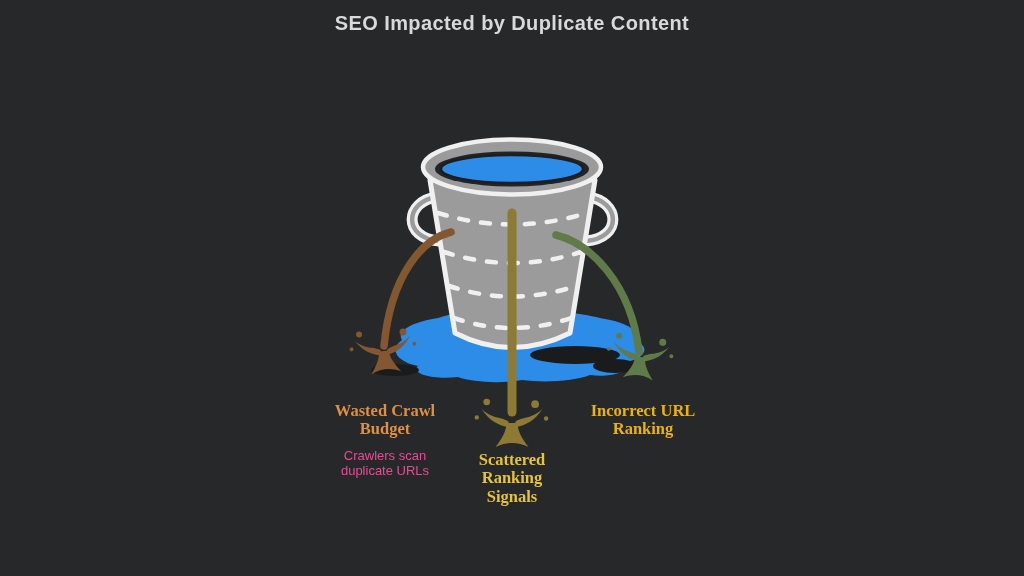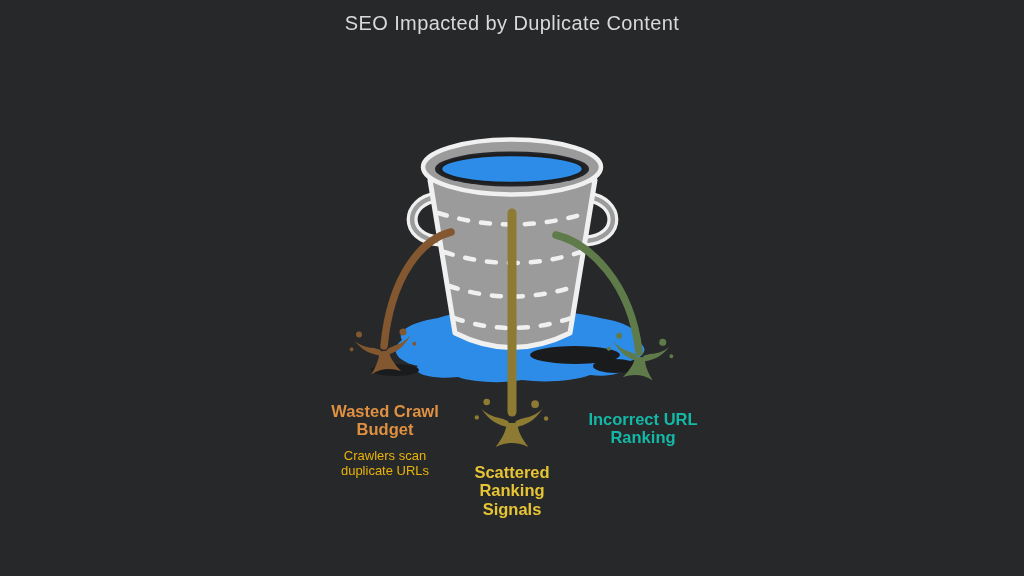--- a/index.html
+++ b/index.html
@@ -11,54 +11,55 @@
     background: #27282a;
     overflow: hidden;
     font-family: "Liberation Sans", sans-serif;
   }
   .title {
     position: absolute;
     top: 12px; left: 0; right: 0;
     margin: 0;
     text-align: center;
     font-size: 20px;
-    font-weight: 400;
+    font-weight: 700;
     letter-spacing: 0.4px;
     color: #d9d9d9;
   }
   .art {
     position: absolute;
     top: 0; left: 0;
     width: 1024px; height: 576px;
     display: block;
   }
   .label {
     position: absolute;
     transform: translateX(-50%);
     text-align: center;
   }
   .label .heading {
     font-size: 16.5px;
     font-weight: 700;
     line-height: 1.12;
+    font-family: Liberation Serif, serif;
   }
   .label .desc {
     margin: 9px auto 0;
     font-size: 13px;
     line-height: 1.16;
-    color: #eab308;
+    color: #ec4899;
   }
   .leak-left   { left: 385px; top: 402px; width: 132px; }
   .leak-left .heading  { color: #df9040; }
   .leak-left .desc     { width: 120px; }
-  .leak-center { left: 512px; top: 463px; width: 104px; }
+  .leak-center { left: 512px; top: 451px; width: 104px; }
   .leak-center .heading { color: #e6c434; }
   .leak-center .desc   { width: 130px; }
   .leak-right  { left: 643px; top: 402px; width: 140px; }
-  .leak-right .heading { color: #14b8a6; margin-top: 8px; }
+  .leak-right .heading { color: #eab308; }
   .leak-right .desc    { width: 140px; }
 </style>
 </head>
 <body>
 
 <div class="stage">
 
   <h1 class="title">SEO Impacted by Duplicate Content</h1>
 
   <svg class="art" viewBox="0 0 1024 576" aria-hidden="true">

